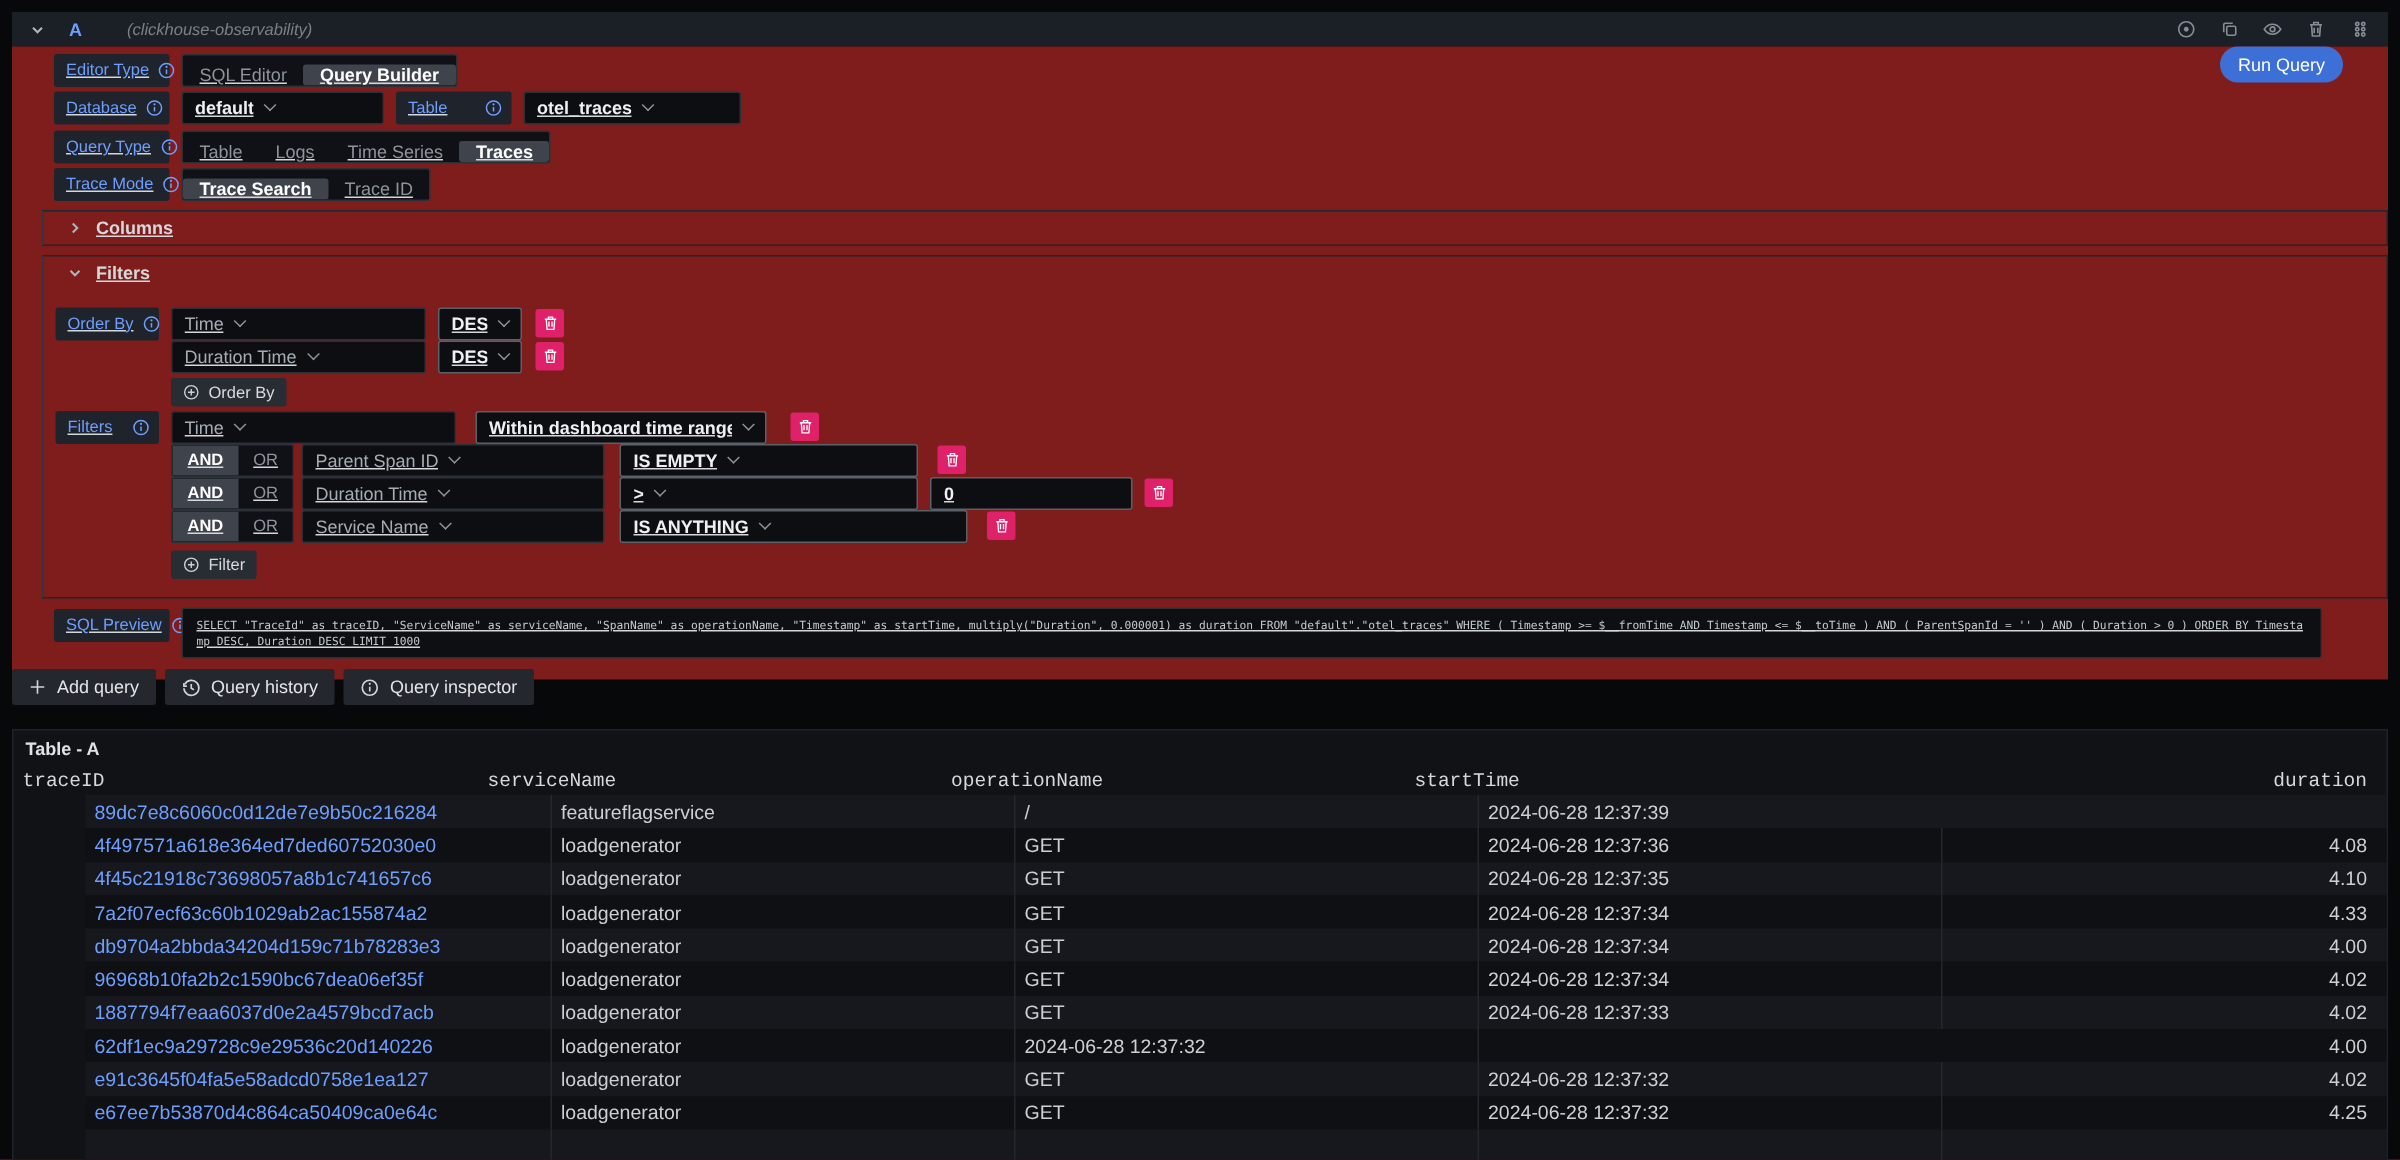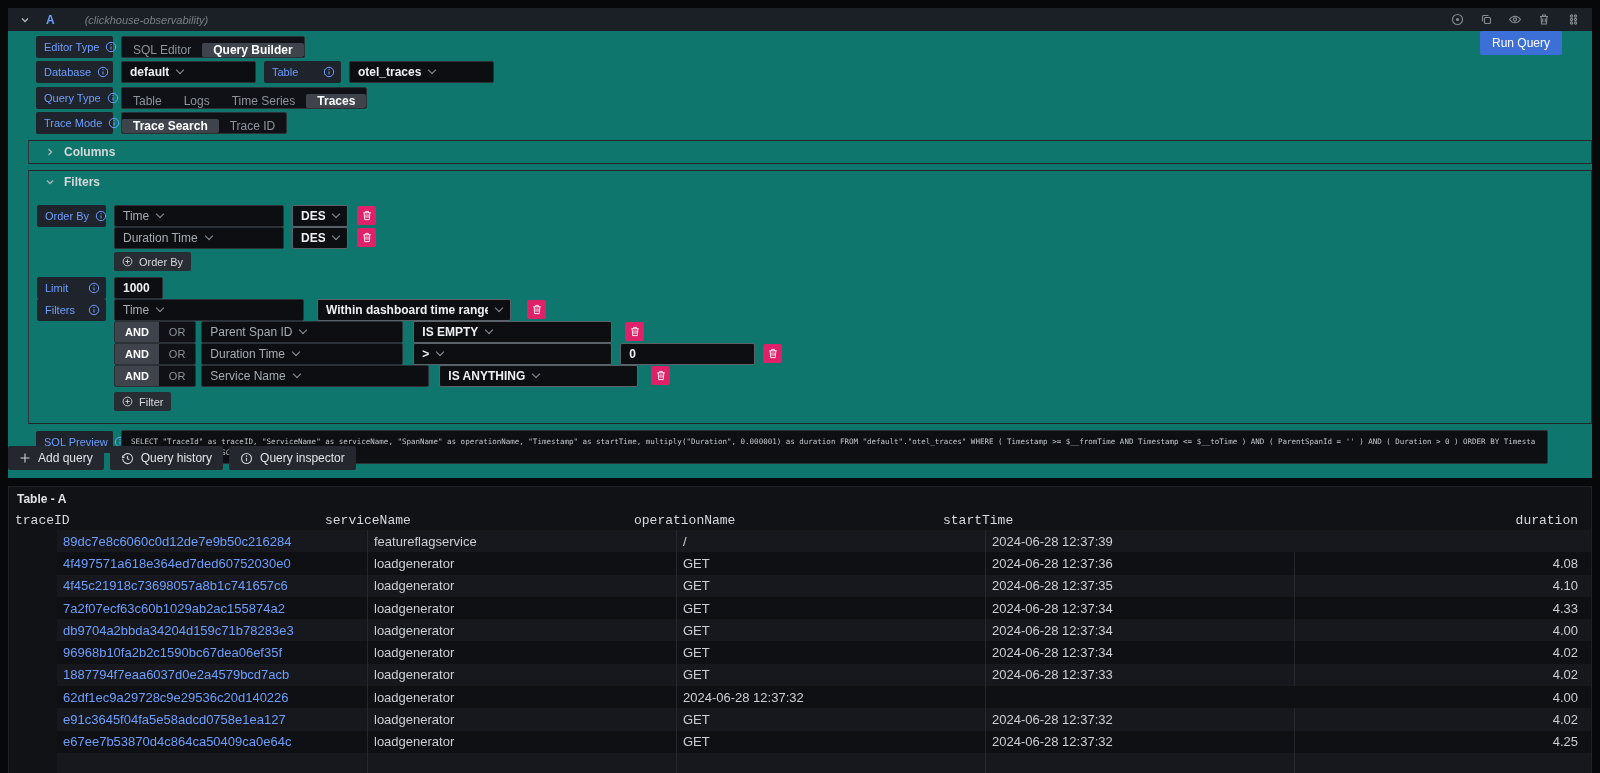--- a/index.html
+++ b/index.html
@@ -15,21 +15,21 @@
   .editor-wrap { position:absolute; left:8px; right:8px; top:8px; }
   .qe-header {
     height:23px; background:#1b1f26; display:flex; align-items:center;
     padding:0 12px; gap:8px;
   }
   .qe-header .refid { color:#6e9fff; font-size:12px; font-weight:bold; margin-left:8px; }
   .qe-header .ds-name { color:#7b8087; font-size:11px; font-style:italic; margin-left:22px; }
   .qe-header .spacer { flex:1; }
   .hicon { display:flex; align-items:center; justify-content:center; width:14px; height:14px; margin-left:7px; cursor:pointer; }
   .hicon svg { stroke:#878d94; fill:none; stroke-width:1.1; }
-  .qe-body { background:#0f766e; padding:2px 0 14px 20px; position:relative; }
+  .qe-body { background:#7f1d1d; padding:2px 0 14px 20px; position:relative;text-decoration:underline; }
 
   .f-row { display:flex; align-items:center; height:22px; margin:3px 0 0 8px; }
   .chip {
     display:flex; align-items:center; justify-content:space-between;
     width:77px; height:22px; background:#1f232b; border-radius:2px;
     padding:0 6px 0 8px; margin-right:8px; flex:none;
   }
   .chip .chip-label { color:#6e9fff; font-size:11px; font-weight:500; white-space:nowrap; }
   .info-ic { display:flex; flex:none; margin-left:6px; }
   .info-ic svg { stroke:#6e9fff; fill:none; stroke-width:1; }
@@ -66,21 +66,21 @@
 
   .trash-btn {
     width:19px; height:19px; background:#de2168; border:none; border-radius:2px;
     display:flex; align-items:center; justify-content:center; cursor:pointer; flex:none;
   }
   .trash-btn svg { stroke:#ffffff; fill:none; stroke-width:0.9; }
 
   .run-btn {
     position:absolute; top:23px; right:30px; height:24px; padding:0 12px;
     background:#3c70d6; color:#ffffff; font-size:12px; font-weight:500;
-    border:none; border-radius:2px; cursor:pointer; z-index:5;
+    border:none; border-radius:12px; cursor:pointer; z-index:5;
     font-family:"Liberation Sans", sans-serif;
   }
 
   .collapse-box {
     border:1px solid #23272d; border-left-color:#31363d;
     margin:6px 0 0 0; background:transparent;
   }
   .box-head { display:flex; align-items:center; height:22px; padding-left:16px; gap:9px; cursor:pointer;text-align:right; }
   .box-head svg { stroke:#aeb4ba; fill:none; stroke-width:1.4; }
   .box-title { font-size:12px; font-weight:bold; color:#d5d8db; }
@@ -340,33 +340,20 @@
 
         <button class="mini-btn">
           <svg width="11" height="11" viewBox="0 0 12 12">
               <circle cx="6" cy="6" r="4.8"></circle>
               <path d="M6 3.6v4.8M3.6 6h4.8"></path>
             </svg>
           <span>Order By</span>
         </button>
 
         
-        <div class="f-row" style="margin-left:0;margin-top:4px;height:21px">
-          <div class="chip" style="width:69px">
-            <span class="chip-label">Limit</span>
-            <span class="info-ic">
-                <svg width="12" height="12" viewBox="0 0 12 12">
-                  <circle cx="6" cy="6" r="4.7"></circle>
-                  <path d="M6 5.4v3"></path>
-                  <circle cx="6" cy="3.6" r=".7" fill="#6e9fff" stroke="none"></circle>
-                </svg>
-              </span>
-          </div>
-          <input class="tinput" style="width: 49px;" value="1000">
-        </div>
 
         
         <div class="f-row" style="margin-left:0;margin-top:1px;height:21px">
           <div class="chip" style="width:69px">
             <span class="chip-label">Filters</span>
             <span class="info-ic">
                 <svg width="12" height="12" viewBox="0 0 12 12">
                   <circle cx="6" cy="6" r="4.7"></circle>
                   <path d="M6 5.4v3"></path>
                   <circle cx="6" cy="3.6" r=".7" fill="#6e9fff" stroke="none"></circle>
@@ -430,25 +417,25 @@
               </svg>
           </button>
         </div>
 
         
         <div class="f-row" style="margin-left:77px;margin-top:1px;height:21px">
           <div class="andor">
             <span class="bool selected">AND</span>
             <span class="bool">OR</span>
           </div>
-          <div class="sel" style="width:228px">
+          <div class="sel" style="width:202px">
             <span class="sel-text">Service Name</span>
               <span class="caret"></span>
           </div>
-          <div class="sel bright" style="width:199px;margin-left:10px">
+          <div class="sel bright" style="width:232px;margin-left:10px">
             <span class="sel-text val">IS ANYTHING</span>
               <span class="caret"></span>
           </div>
           <button class="trash-btn" style="margin-left:13px">
             <svg width="10" height="11" viewBox="0 0 10 11">
                 <path d="M1.2 2.8h7.6M3.6 2.8V1.4h2.8v1.4M2.2 2.8l.5 6.8h4.6l.5-6.8M4 4.4v3.4M6 4.4v3.4"></path>
               </svg>
           </button>
         </div>
 

